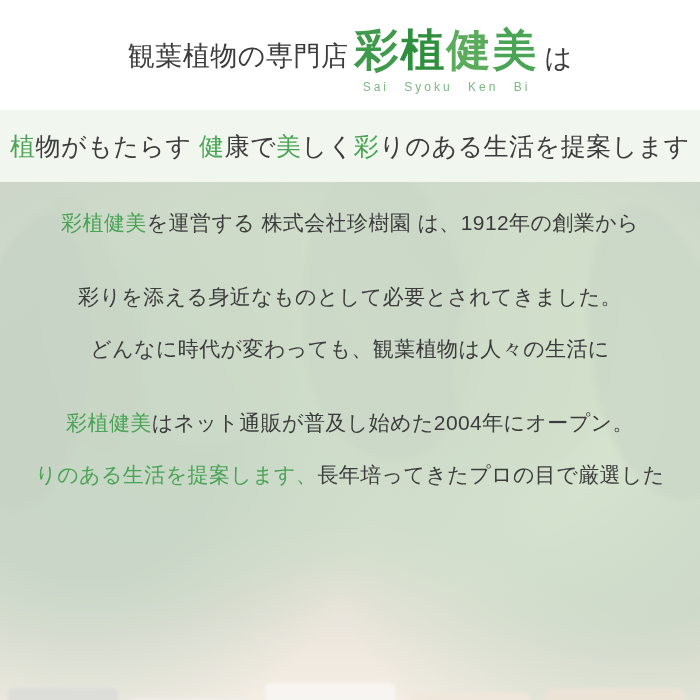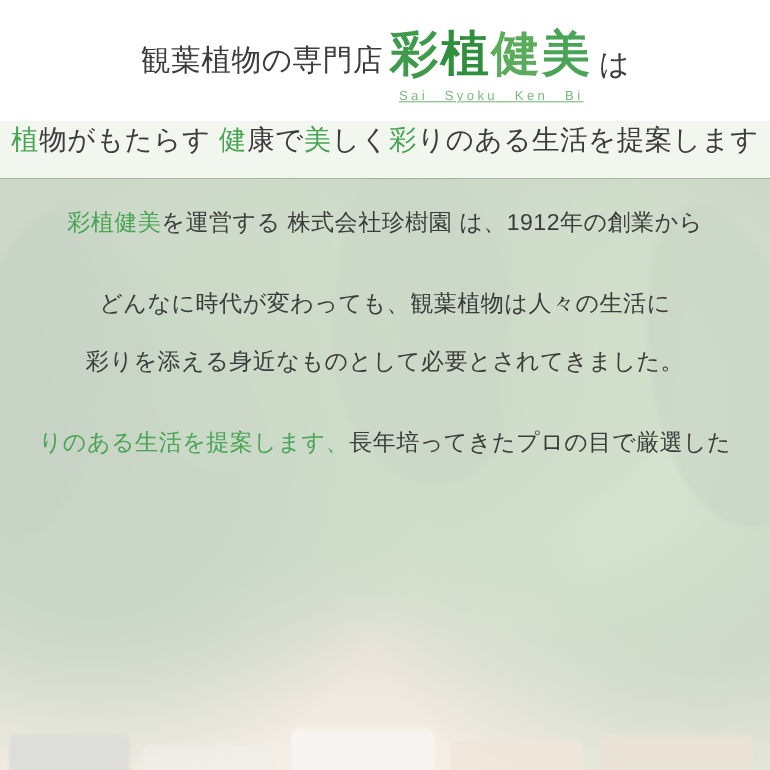--- a/index.html
+++ b/index.html
@@ -61,36 +61,35 @@
   .brand-kanji .k3 { color: #5aab5c; }
   .brand-kanji .k4 { color: #4aa455; }
   .brand-romaji {
     display: block;
     text-align: center;
     font-size: 12px;
     letter-spacing: 3px;
     color: #7bb97f;
     margin-top: 8px;
     word-spacing: 9px;
-    text-decoration: underline;
   }
   .h-tail {
     font-size: 27px;
     color: #3c3c3c;
     align-self: flex-start;
     margin-top: 12px;
   }
 
   
   .subhead {
     position: relative;
-    height: 52px;
+    height: 72px;
     background: #f1f7ee;
     display: flex;
-    align-items: flex-start;
+    align-items: center;
     justify-content: center;
   }
   .subhead-text {
     font-size: 25px;
     color: #3c3c3c;
     letter-spacing: 0.5px;
     white-space: nowrap;
   }
   .g { color: #4aa455; }
 
@@ -219,25 +218,26 @@
 
     <div class="copy">
 
       <div class="para para-1">
         <div class="line"><span class="g">彩植健美</span><span>を運営する 株式会社珍樹園 は、1912年の創業から</span></div>
       </div>
 
       <div class="gap-1"></div>
 
       <div class="para para-2">
+        <div class="line"><span>彩りを添える身近なものとして必要とされてきました。</span></div>
         <div class="line"><span>どんなに時代が変わっても、観葉植物は人々の生活に</span></div>
-        <div class="line"><span>彩りを添える身近なものとして必要とされてきました。</span></div>
       </div>
 
       <div class="gap-2"></div>
 
       <div class="para para-3">
+        <div class="line"><span class="g">彩植健美</span><span>はネット通販が普及し始めた2004年にオープン。</span></div>
         <div class="line"><span class="g">りのある生活を提案します、</span><span>長年培ってきたプロの目で厳選した</span></div>
       </div>
 
     </div>
   </div>
 </div>
 
 </body></html>

